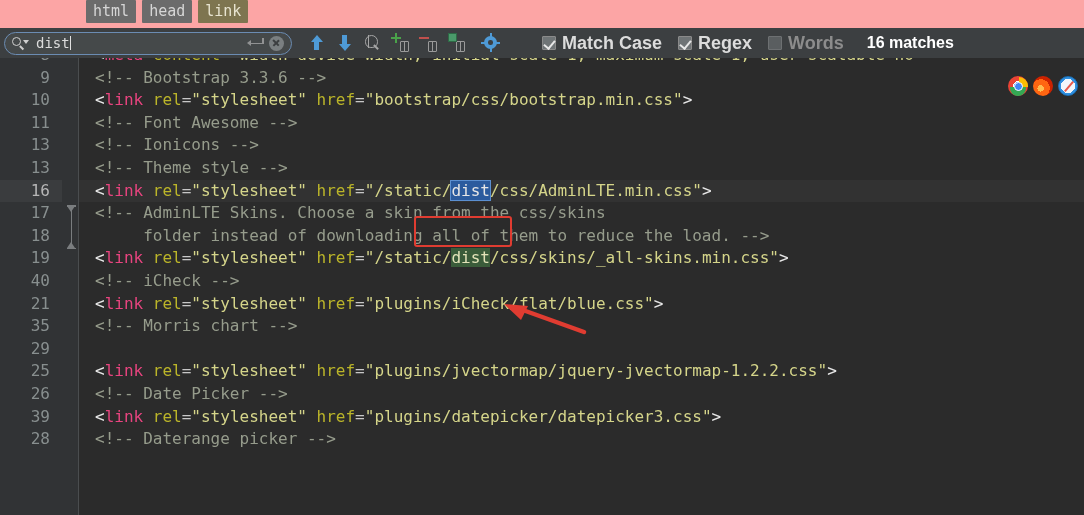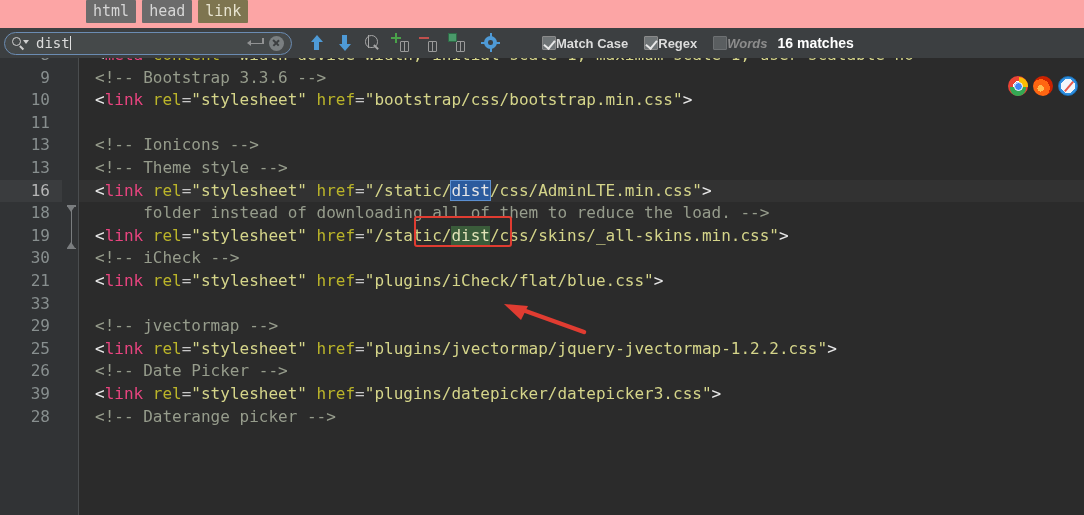--- a/index.html
+++ b/index.html
@@ -106,27 +106,27 @@
     width:14px;height:14px;border:1px solid #8a8a8a;background:#6f7476;
     border-radius:1px;position:relative;box-sizing:border-box;flex:none;
   }
   .chkbox.on:after{
     content:"";position:absolute;left:3px;top:1px;width:5px;height:9px;
     border-right:2px solid #e8e8e8;border-bottom:2px solid #e8e8e8;
     transform:rotate(40deg);
   }
   .chkbox.off{background:#5a5e60;border-color:#6d7072;}
   .chklab{
-    font-family:"Liberation Sans",sans-serif;font-size:13px;
-    color:#dcdcdc;margin-left:0;white-space:nowrap;font-weight:bold;
-  }
-  .chklab.dim{color:#8c8c8c;font-style:italic;}
+    font-family:"Liberation Sans",sans-serif;font-size:18px;
+    color:#dcdcdc;margin-left:6px;white-space:nowrap;font-weight:bold;
+  }
+  .chklab.dim{color:#8c8c8c;}
   .matches{
-    font-family:"Liberation Sans",sans-serif;font-size:14px;font-weight:bold;
-    color:#ffffff;margin-left:10px;white-space:nowrap;
+    font-family:"Liberation Sans",sans-serif;font-size:16px;font-weight:bold;
+    color:#ffffff;margin-left:23px;white-space:nowrap;
   }
 
   
   .editor{
     position:absolute;left:0;top:58px;width:1084px;height:457px;
     background:#2b2b2b;overflow:hidden;
   }
   .gutter{
     position:absolute;left:0;top:0;width:62px;height:457px;background:#313335;
   }
@@ -273,30 +273,31 @@
   </div>
 
   <div class="editor">
     <div class="gutter"></div>
     <div class="foldcol"></div>
 
     <div class="lines" id="lines" style="top: -14px;">
         <div class="row"><div class="ln">8</div><div class="code"><span class="t-brk">&lt;</span><span class="t-tag">meta</span><span class="t-attr"> content</span><span class="t-eq">=</span><span class="t-val">"width=device-width, initial-scale=1, maximum-scale=1, user-scalable=no</span></div></div>
         <div class="row"><div class="ln">9</div><div class="code"><span class="t-cmt">&lt;!-- Bootstrap 3.3.6 --&gt;</span></div></div>
         <div class="row"><div class="ln">10</div><div class="code"><span class="t-brk">&lt;</span><span class="t-tag">link</span><span class="t-attr"> rel</span><span class="t-eq">=</span><span class="t-val">"stylesheet"</span><span class="t-attr"> href</span><span class="t-eq">=</span><span class="t-val">"bootstrap/css/bootstrap.min.css"</span><span class="t-brk">&gt;</span></div></div>
-        <div class="row"><div class="ln">11</div></div>
+        <div class="row"><div class="ln">11</div><div class="code"><span class="t-cmt">&lt;!-- Font Awesome --&gt;</span></div></div>
         <div class="row"><div class="ln">13</div><div class="code"><span class="t-cmt">&lt;!-- Ionicons --&gt;</span></div></div>
         <div class="row"><div class="ln">13</div><div class="code"><span class="t-cmt">&lt;!-- Theme style --&gt;</span></div></div>
         <div class="row cur"><div class="lnbg"></div><div class="codebg"></div><div class="ln">16</div><div class="code"><span class="t-brk">&lt;</span><span class="t-tag">link</span><span class="t-attr"> rel</span><span class="t-eq">=</span><span class="t-val">"stylesheet"</span><span class="t-attr"> href</span><span class="t-eq">=</span><span class="t-val">"/static/</span><span class="t-val sel-blue">dist</span><span class="t-val">/css/AdminLTE.min.css"</span><span class="t-brk">&gt;</span></div></div>
+        <div class="row"><div class="ln">17</div><div class="code"><span class="t-cmt">&lt;!-- AdminLTE Skins. Choose a skin from the css/skins</span></div></div>
         <div class="row"><div class="ln">18</div><div class="code"><span class="t-cmt">     folder instead of downloading all of them to reduce the load. --&gt;</span></div></div>
         <div class="row"><div class="ln">19</div><div class="code"><span class="t-brk">&lt;</span><span class="t-tag">link</span><span class="t-attr"> rel</span><span class="t-eq">=</span><span class="t-val">"stylesheet"</span><span class="t-attr"> href</span><span class="t-eq">=</span><span class="t-val">"/static/</span><span class="t-val hl-green">dist</span><span class="t-val">/css/skins/_all-skins.min.css"</span><span class="t-brk">&gt;</span></div></div>
-        <div class="row"><div class="ln">30</div><div class="code"><span class="t-cmt">&lt;!-- iCheck --&gt;</span></div></div>
+        <div class="row"><div class="ln">40</div><div class="code"><span class="t-cmt">&lt;!-- iCheck --&gt;</span></div></div>
         <div class="row"><div class="ln">21</div><div class="code"><span class="t-brk">&lt;</span><span class="t-tag">link</span><span class="t-attr"> rel</span><span class="t-eq">=</span><span class="t-val">"stylesheet"</span><span class="t-attr"> href</span><span class="t-eq">=</span><span class="t-val">"plugins/iCheck/flat/blue.css"</span><span class="t-brk">&gt;</span></div></div>
-        <div class="row"><div class="ln">33</div></div>
-        <div class="row"><div class="ln">29</div><div class="code"><span class="t-cmt">&lt;!-- jvectormap --&gt;</span></div></div>
+        <div class="row"><div class="ln">35</div><div class="code"><span class="t-cmt">&lt;!-- Morris chart --&gt;</span></div></div>
+        <div class="row"><div class="ln">29</div></div>
         <div class="row"><div class="ln">25</div><div class="code"><span class="t-brk">&lt;</span><span class="t-tag">link</span><span class="t-attr"> rel</span><span class="t-eq">=</span><span class="t-val">"stylesheet"</span><span class="t-attr"> href</span><span class="t-eq">=</span><span class="t-val">"plugins/jvectormap/jquery-jvectormap-1.2.2.css"</span><span class="t-brk">&gt;</span></div></div>
         <div class="row"><div class="ln">26</div><div class="code"><span class="t-cmt">&lt;!-- Date Picker --&gt;</span></div></div>
         <div class="row"><div class="ln">39</div><div class="code"><span class="t-brk">&lt;</span><span class="t-tag">link</span><span class="t-attr"> rel</span><span class="t-eq">=</span><span class="t-val">"stylesheet"</span><span class="t-attr"> href</span><span class="t-eq">=</span><span class="t-val">"plugins/datepicker/datepicker3.css"</span><span class="t-brk">&gt;</span></div></div>
         <div class="row"><div class="ln">28</div><div class="code"><span class="t-cmt">&lt;!-- Daterange picker --&gt;</span></div></div>
       </div>
 
     <div class="foldmark" style="top:147px;height:44px;">
       <div class="fm-cap" style="top:0;"></div>
       <div class="fm-line"></div>
       <div class="fm-cap" style="bottom:0;"></div>

